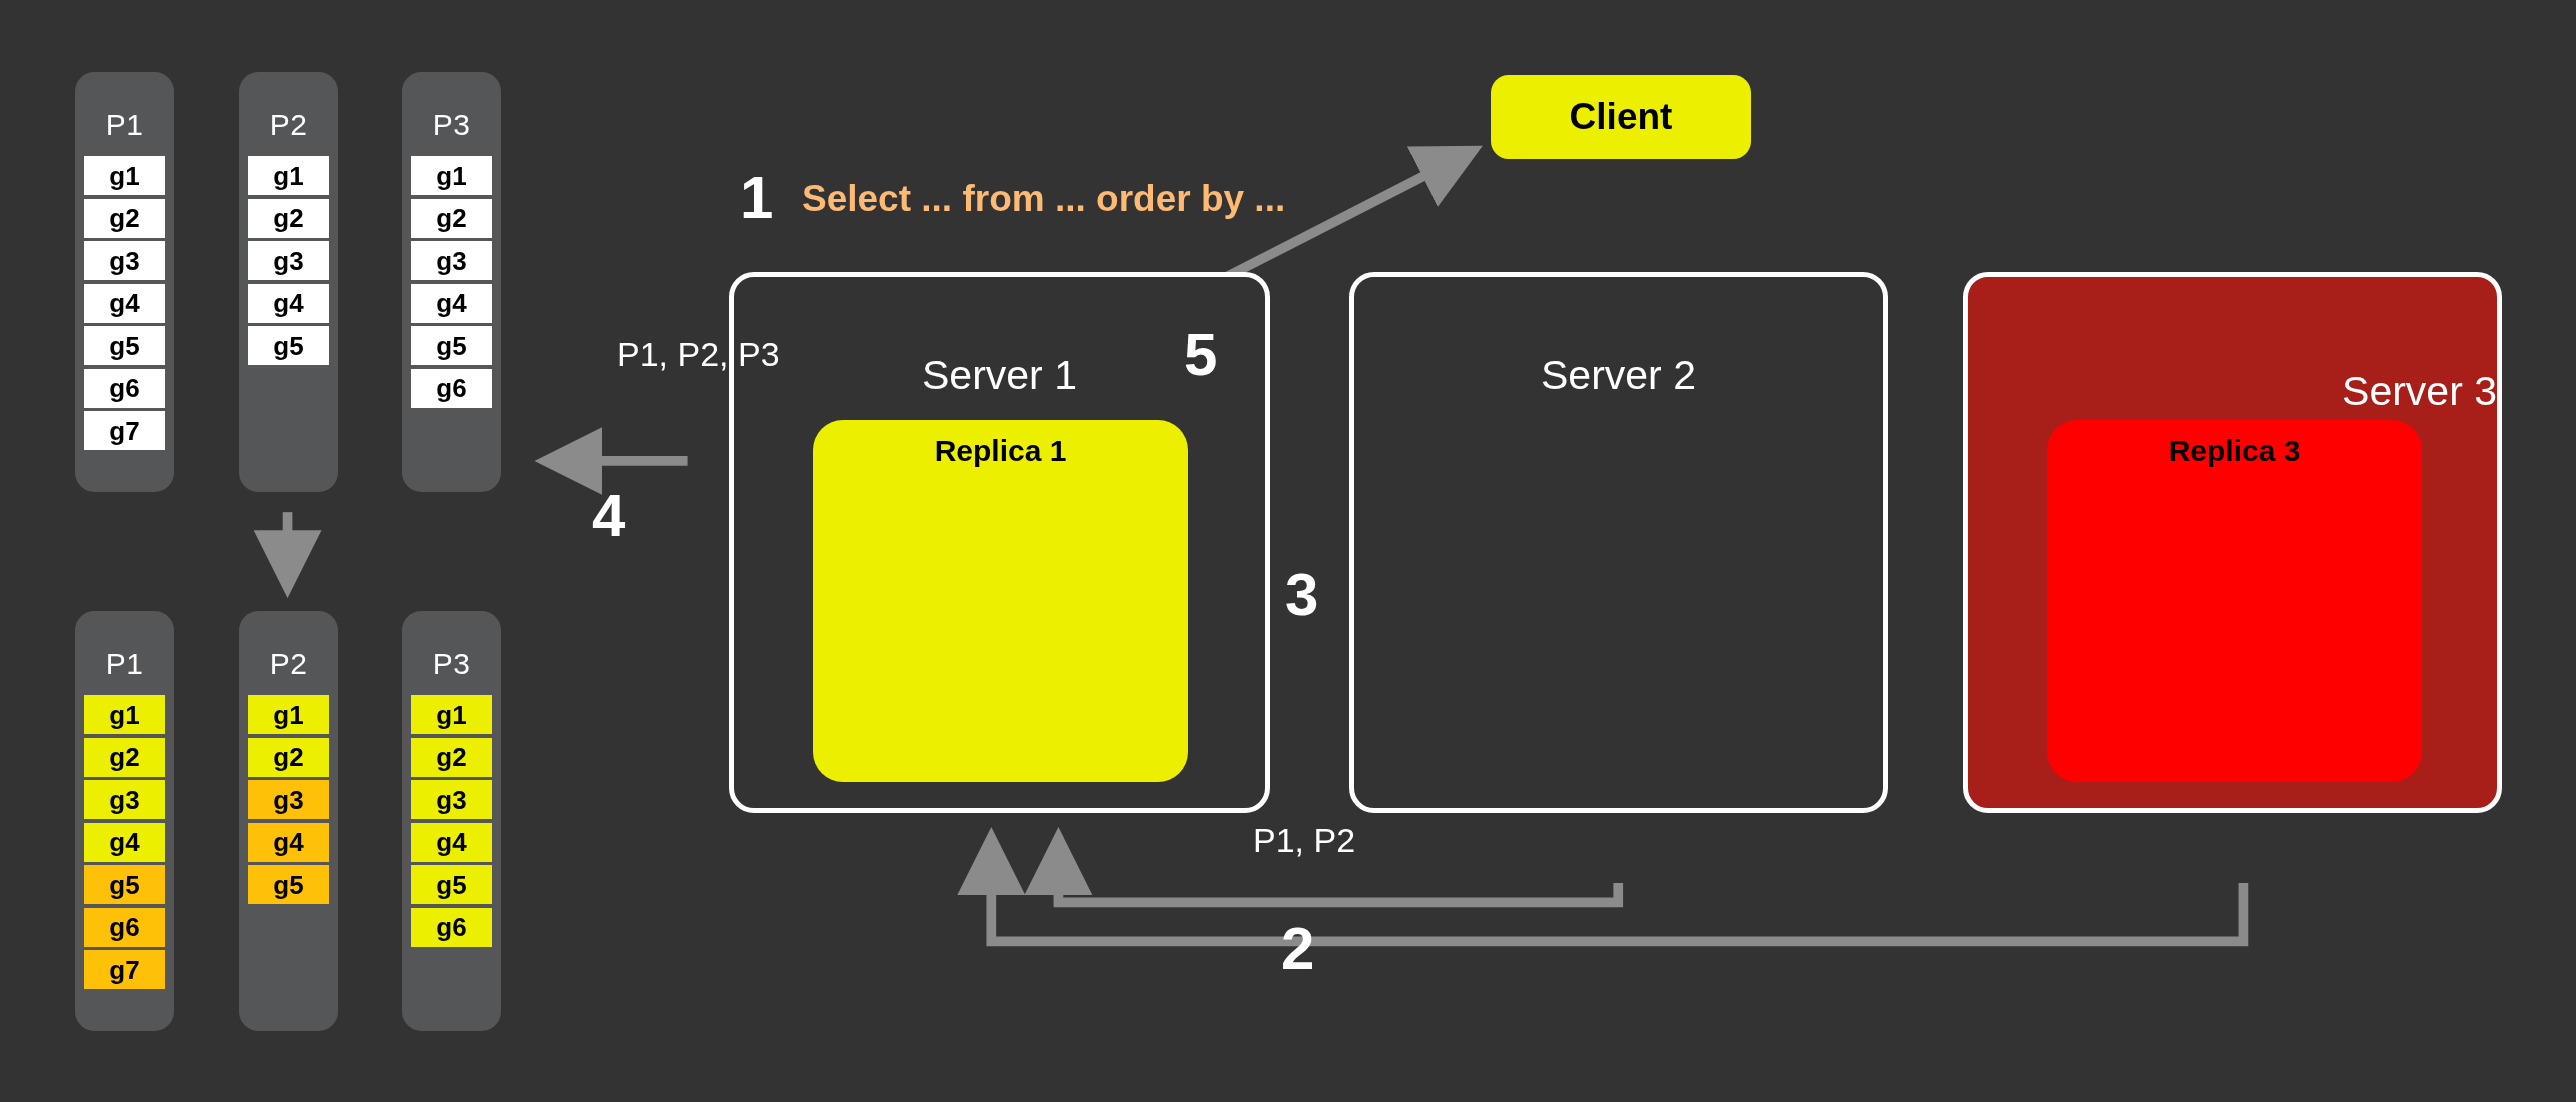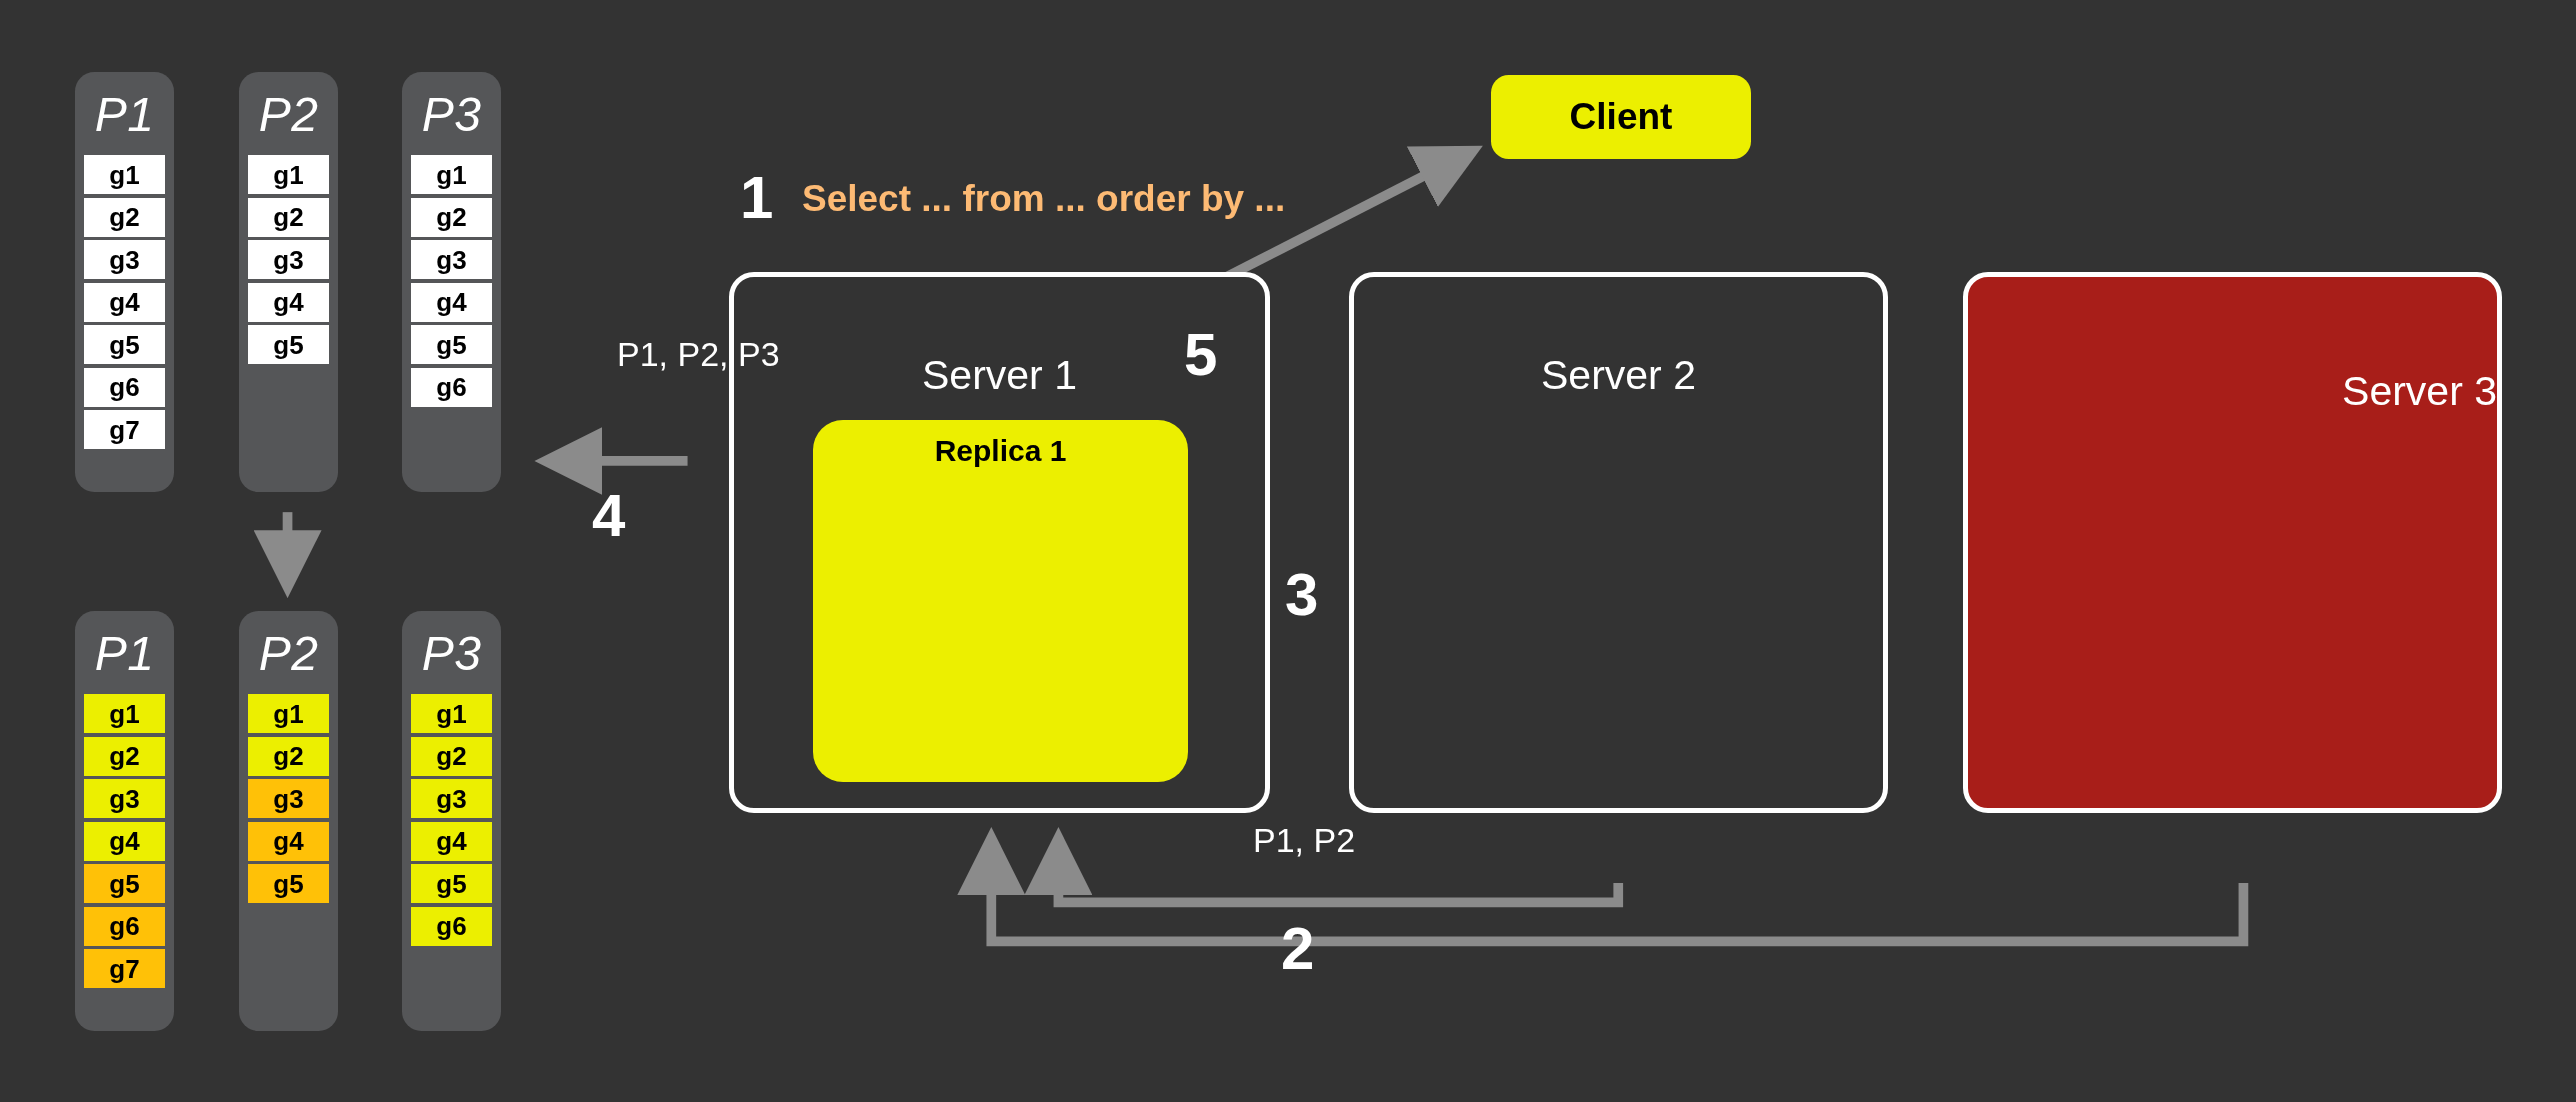--- a/index.html
+++ b/index.html
@@ -9,22 +9,22 @@
     background:#333333;
   }
   #stage{position:absolute;inset:0;width:2576px;height:1102px;}
 
   
   .pcol{
     position:absolute;background:#555658;border-radius:19.4px;
     display:flex;flex-direction:column;align-items:center;
   }
   .pcol-title{
-    color:#ffffff;font-size:48px;font-weight:400;line-height:1;
-    margin-top:19px;margin-bottom:16px;letter-spacing:0.4px;font-style:italic;
+    color:#ffffff;font-size:30px;font-weight:400;line-height:1;
+    margin-top:38px;margin-bottom:16px;letter-spacing:0.4px;
   }
   .pcell-wrap{display:flex;flex-direction:column;gap:3.5px;align-items:center;}
   .pcell{
     width:81px;height:39px;display:flex;align-items:center;justify-content:center;
     color:#000000;font-size:26px;font-weight:bold;line-height:1;
   }
 
   
   .server{
     position:absolute;border:5.3px solid #ffffff;border-radius:25px;
@@ -171,20 +171,23 @@
     <span>Replica 1</span>
   </div>
 
   <div class="server" style="left:1349px;top:272px;width:539px;height:541px;background:#333333;">
     <div class="server-title" style="top:46px;">Server 2</div>
   </div>
 
   <div class="server" style="left:1963px;top:272px;width:539px;height:541px;background:#a81e19;">
     <div class="server-title" style="top:62px;text-align:right;">Server 3</div>
   </div>
+  <div class="replica" style="left:2047px;top:420px;width:375px;height:362px;background:#ff0000;">
+    <span>Replica 3</span>
+  </div>
 
   <div class="lbl" style="left:617px;top:337px;">P1, P2, P3</div>
 
   <div class="marker" style="left:592px;top:486px;font-size:60px;">4</div>
 
   <div class="marker" style="left:1184px;top:325px;font-size:60px;">5</div>
 
   <div class="marker" style="left:1285px;top:565px;font-size:60px;">3</div>
 
   <div class="lbl" style="left:1253px;top:823px;">P1, P2</div>

